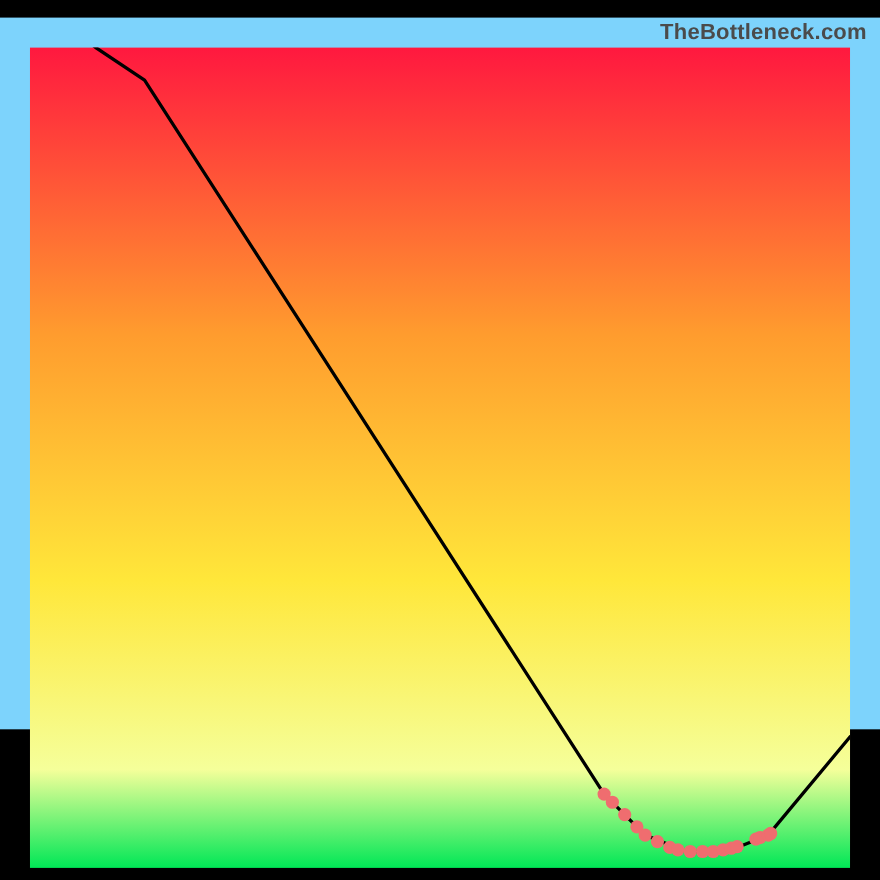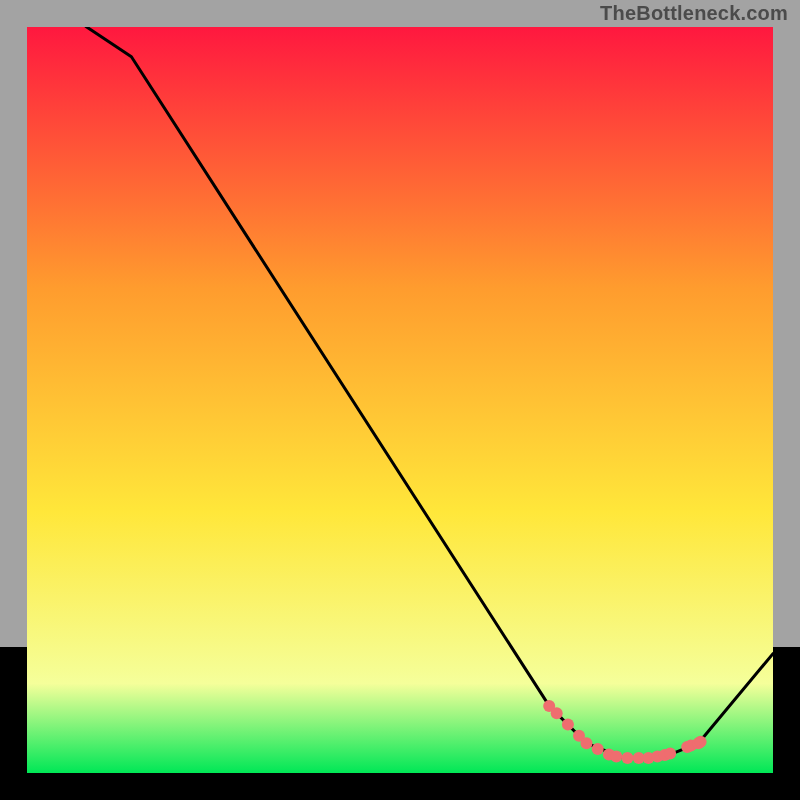--- a/index.html
+++ b/index.html
@@ -8,21 +8,22 @@
     width: 800px;
     height: 800px;
     background: #000;
     overflow: hidden;
     font-family: Arial, Helvetica, sans-serif;
   }
   .stage {
     position: relative;
     width: 800px;
     height: 647px;
-    background: #a3a3a3;
+    background: #7dd3fc;
+    margin-top: 16px;
   }
   .watermark {
     position: absolute;
     top: 2px;
     right: 12px;
     font-size: 20px;
     font-weight: 600;
     color: #4b4b4b;
     letter-spacing: 0.2px;
     z-index: 5;

